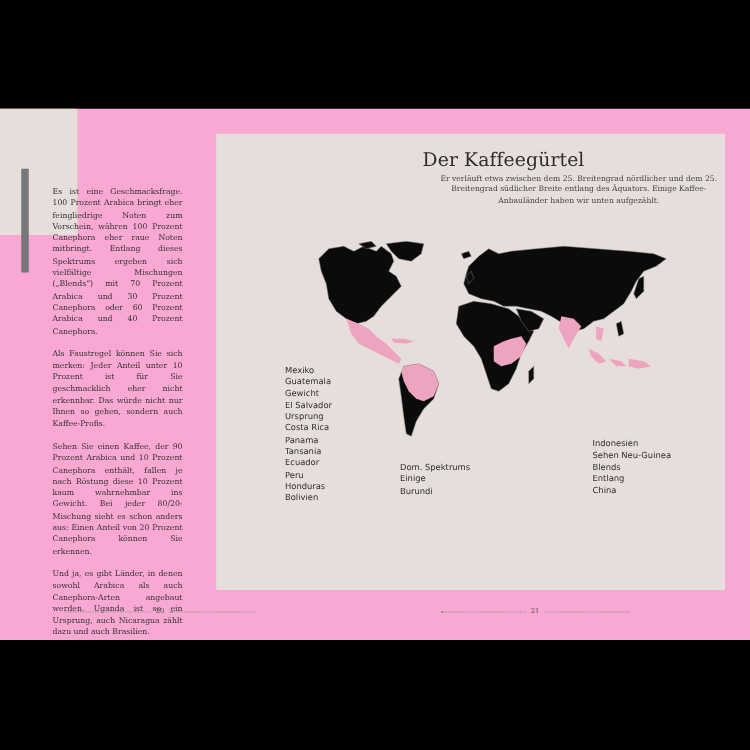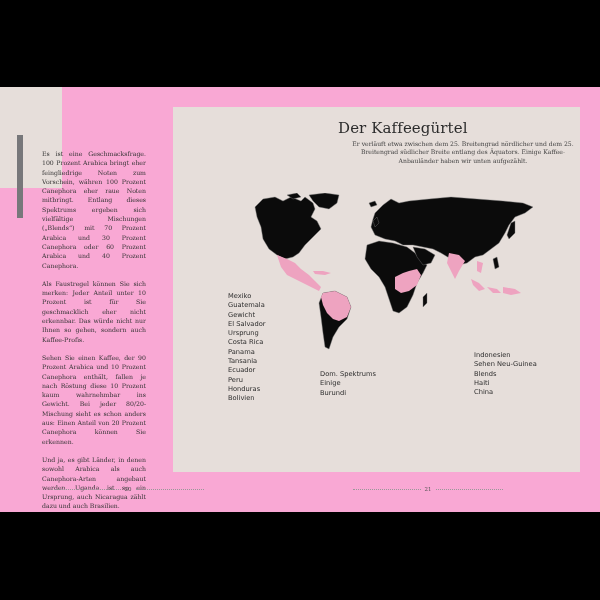--- a/index.html
+++ b/index.html
@@ -146,21 +146,21 @@
       <div>Dom. Spektrums</div>
       <div>Einige</div>
       <div>Burundi</div>
     </div>
 
 
     <div class="country-list list-asia">
       <div>Indonesien</div>
       <div>Sehen Neu-Guinea</div>
       <div>Blends</div>
-      <div>Haiti</div>
+      <div>Entlang</div>
       <div>China</div>
     </div>
   </div>
 
   <div class="footer footer-left">
     <span class="dots"></span>
     <span class="num">20</span>
     <span class="dots"></span>
   </div>
   <div class="footer footer-right">

